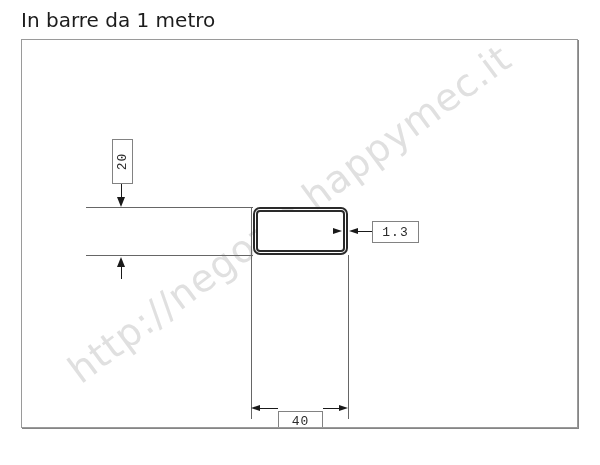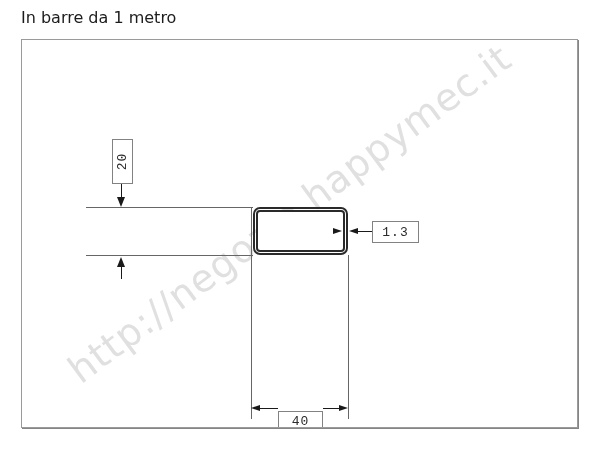--- a/index.html
+++ b/index.html
@@ -5,21 +5,21 @@
   * { margin: 0; padding: 0; box-sizing: border-box; }
   html, body { background: #ffffff; }
   body {
     width: 600px; height: 465px;
     position: relative;
     font-family: "DejaVu Sans", "Liberation Sans", sans-serif;
     overflow: hidden;
   }
   .page-title {
     position: absolute; left: 21px; top: 8px;
-    font-size: 16px; color: #1c1c1c; text-align: center;
+    font-size: 20px; color: #1c1c1c; text-align: center;
   }
   .frame {
     position: absolute; left: 21px; top: 39px;
     width: 557px; height: 389px;
     border: 1px solid #9a9a9a;
     box-shadow: 1px 1px 0 #858585;
     background: #ffffff;
     overflow: hidden;
   }
   .watermark {

